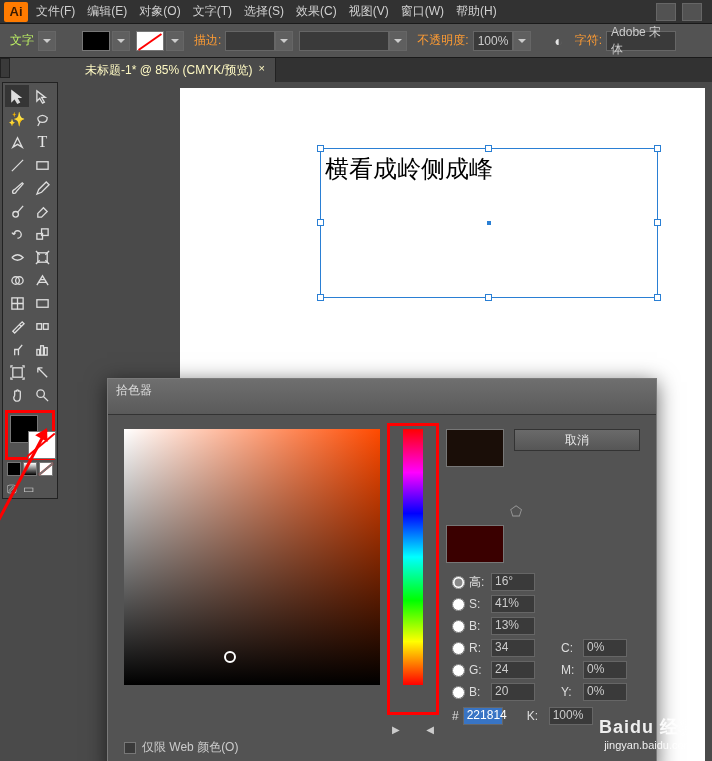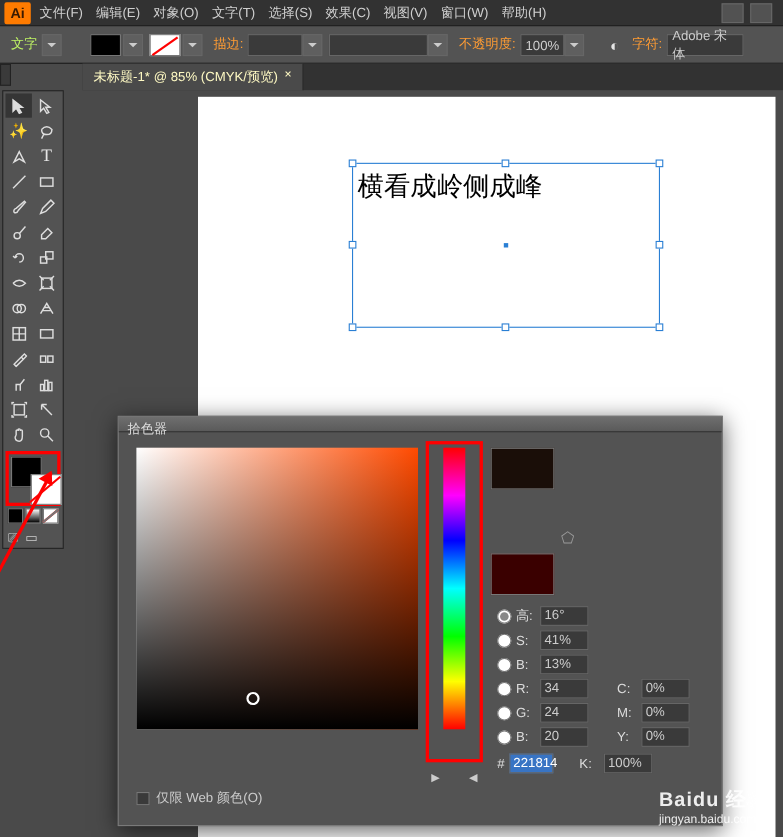--- a/index.html
+++ b/index.html
@@ -40,35 +40,35 @@
   .boxred { border: 3px solid red !important; }
   
   
   .docarea { position: absolute; left: 75px; top: 58px; right: 0; bottom: 0; background: #4a4a4a; }
   .tabstrip { height: 24px; background: #323232; display: flex; }
   .doctab { padding: 4px 10px; background: #4a4a4a; color: #fef9c3; display: flex; align-items: flex-start; gap: 6px; border-right: 1px solid #222; }
   .doctab .x { font-size: 11px; }
   .canvas { position: absolute; left: 105px; top: 30px; width: 525px; height: 700px; background: #fff; }
   
   
-  .textframe { position: absolute; left: 140px; top: 60px; width: 280px; height: 150px; border: 1px solid #2a7fd4; }
+  .textframe { position: absolute; left: 140px; top: 60px; width: 338px; height: 150px; border: 1px solid #2a7fd4; }
   .handle { position: absolute; width: 7px; height: 7px; background: #fff; border: 1px solid #2a7fd4; }
   .h-tl { left: -4px; top: -4px; } .h-tm { left: calc(50% - 4px); top: -4px; } .h-tr { right: -4px; top: -4px; }
   .h-ml { left: -4px; top: calc(50% - 4px); } .h-mr { right: -4px; top: calc(50% - 4px); }
   .h-bl { left: -4px; bottom: -4px; } .h-bm { left: calc(50% - 4px); bottom: -4px; } .h-br { right: -4px; bottom: -4px; }
   .center-dot { position: absolute; left: calc(50% - 2px); top: calc(50% - 2px); width: 4px; height: 4px; background: #2a7fd4; }
   .textcontent { font-size: 24px; font-family: "SimSun", serif; color: #000; padding: 4px; }
   
   
   .arrow { position: absolute; left: 45px; top: 430px; width: 3px; height: 110px; background: red; transform: rotate(28deg); transform-origin: top; }
   .arrow::after { content: ""; position: absolute; top: -2px; left: -6px; border-left: 7px solid transparent; border-right: 7px solid transparent; border-bottom: 12px solid red; }
   
   
   .dialog { position: absolute; left: 107px; top: 378px; width: 550px; background: #535353; border: 1px solid #7a7a7a; box-shadow: 0 4px 20px rgba(0,0,0,0.6); }
-  .dlg-title { height: 14px; background: linear-gradient(#6f6f6f, #5a5a5a); padding: 3px 8px; font-size: 12px; color: #ddd; border-bottom: 1px solid #333; }
+  .dlg-title { height: 36px; background: linear-gradient(#6f6f6f, #5a5a5a); padding: 3px 8px; font-size: 12px; color: #ddd; border-bottom: 1px solid #333; }
   .dlg-body { padding: 14px 16px 16px; }
   .dlg-label { color: #ddd; margin-bottom: 6px; display: block; }
   .dlg-row { display: flex; gap: 10px; }
   
   .colorfield { width: 256px; height: 256px; position: relative; 
     background: linear-gradient(to top, #000, transparent), linear-gradient(to right, #fff, #ff4a00); }
   .cf-cursor { position: absolute; left: 100px; bottom: 22px; width: 12px; height: 12px; border: 2px solid #fff; border-radius: 50%; }
   
   .huecol { position: relative; width: 46px; display: flex; justify-content: center; }
   .hueslider { width: 20px; height: 256px; background: linear-gradient(to top, #ff0000, #ffff00 17%, #00ff00 33%, #00ffff 50%, #0000ff 67%, #ff00ff 83%, #ff0000); }
@@ -91,21 +91,21 @@
   .nr-val { width: 44px; height: 18px; background: #3a3a3a; border: 1px solid #666; color: #ccc; padding: 0 3px; }
   .nr-val.sel { background: #3874c4; color: #fff; }
   .twocols { display: flex; gap: 20px; }
   
   .hexrow { display: flex; align-items: center; gap: 4px; margin-top: 2px; padding-left: 6px; }
   
   .webonly { margin-top: 14px; color: #ccc; display: flex; align-items: center; gap: 6px; }
   .webonly .cb { width: 12px; height: 12px; border: 1px solid #777; background: #3a3a3a; }
   
   
-  .watermark { position: absolute; right: 14px; bottom: 10px; color: #fff; text-align: left; font-size: 11px; opacity: 0.9; }
+  .watermark { position: absolute; right: 14px; bottom: 10px; color: #fff; text-align: center; font-size: 11px; opacity: 0.9; }
   .watermark .big { font-size: 18px; font-weight: bold; letter-spacing: 1px; }
 </style>
 </head>
 <body>
 
 <div class="menubar">
   <div class="logo">Ai</div>
   <span class="mi">文件(F)</span>
   <span class="mi">编辑(E)</span>
   <span class="mi">对象(O)</span>
@@ -346,20 +346,21 @@
         <div class="huearr" style="right:2px">◀</div>
       </div>
       <div class="rightcol">
         <div class="preview-row">
           <div>
             <div class="preview"></div>
             <div class="preview2"></div>
           </div>
           <div class="cube">⬠</div>
           <div class="btncol">
+            <div class="btn">取消</div>
           </div>
         </div>
         <div class="numgrid">
           <div class="numrow">
               <input type="radio" checked="" style="">
               <span class="nr-lab">高:</span>
               <div class="nr-val">16°</div>
             </div>
           <div class="numrow">
               <input type="radio" style="">

